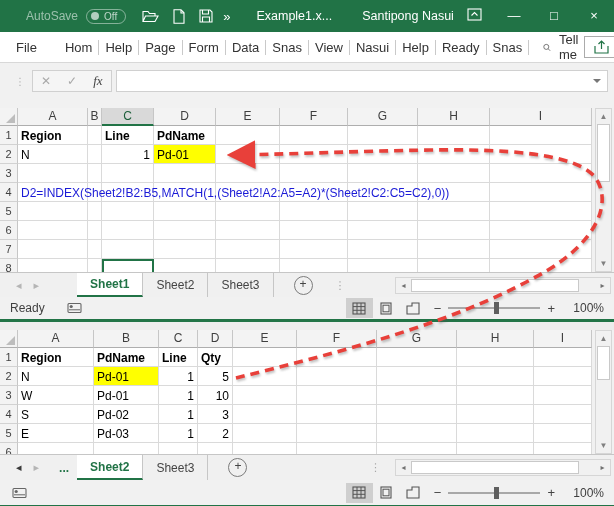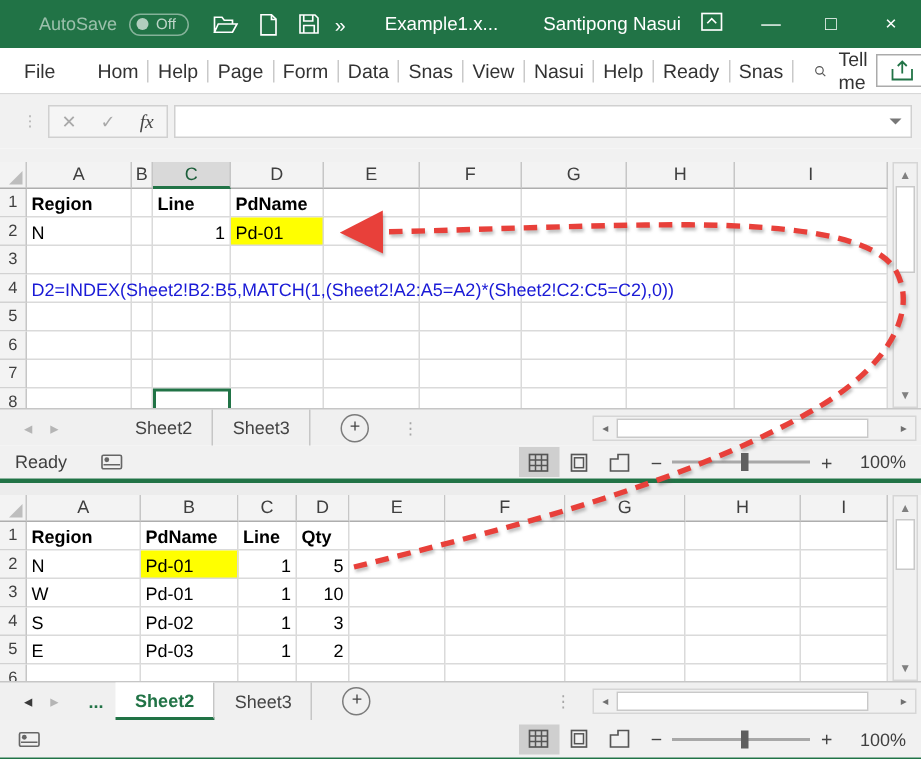--- a/index.html
+++ b/index.html
@@ -328,20 +328,21 @@
     <div class="vs-arrow">▼</div>
   </div>
 </div>
 <div class="tabbar" style="height:24px;">
   <span class="navbtns">
     <span class="navbtn">◂</span>
     <span class="navbtn">▸</span>
   </span>
   <span class="tabspacer"></span>
   <span class="stabs">
+      <div class="stab active">Sheet1</div>
       <div class="stab">Sheet2</div>
       <div class="stab">Sheet3</div>
     </span>
   <span class="plusbtn">+</span>
   <span class="tab-dots">⋮</span>
   <span class="hscroll">
     <span class="hs-arrow">◂</span>
     <span class="hs-thumb"></span>
     <span class="hs-track"></span>
     <span class="hs-arrow">▸</span>

